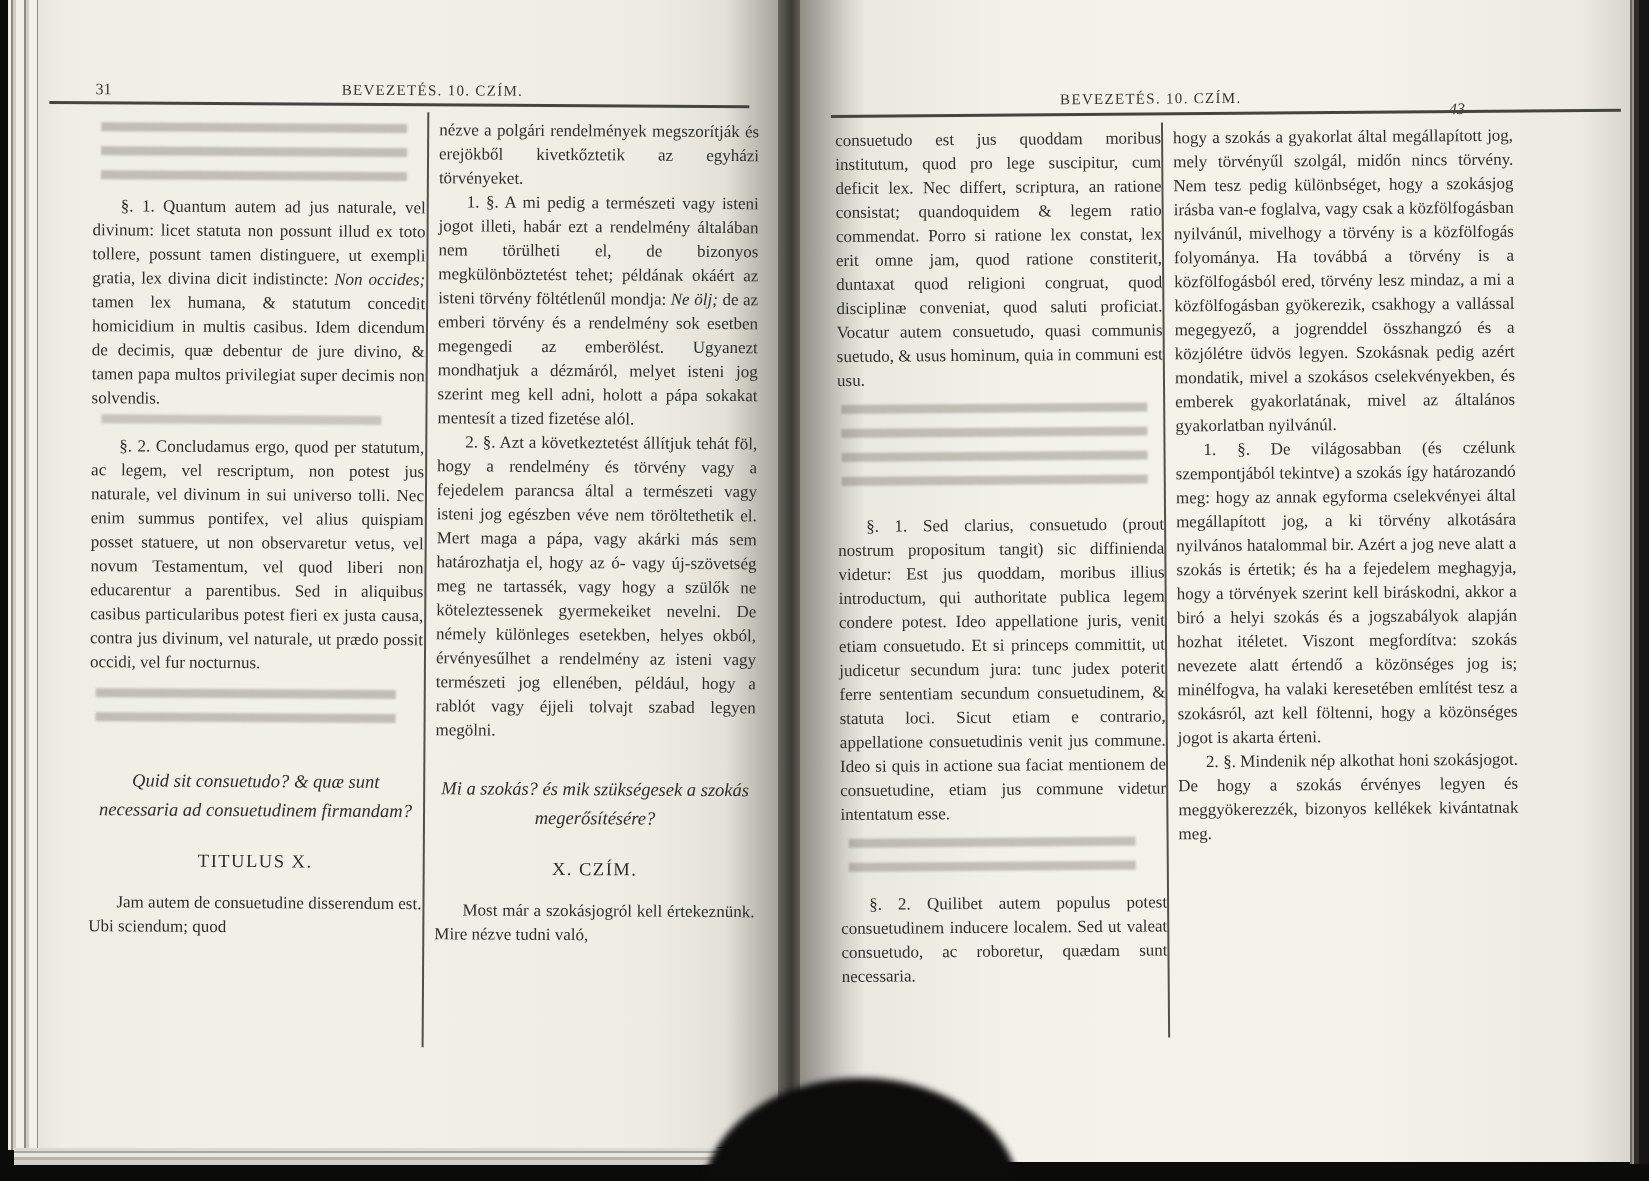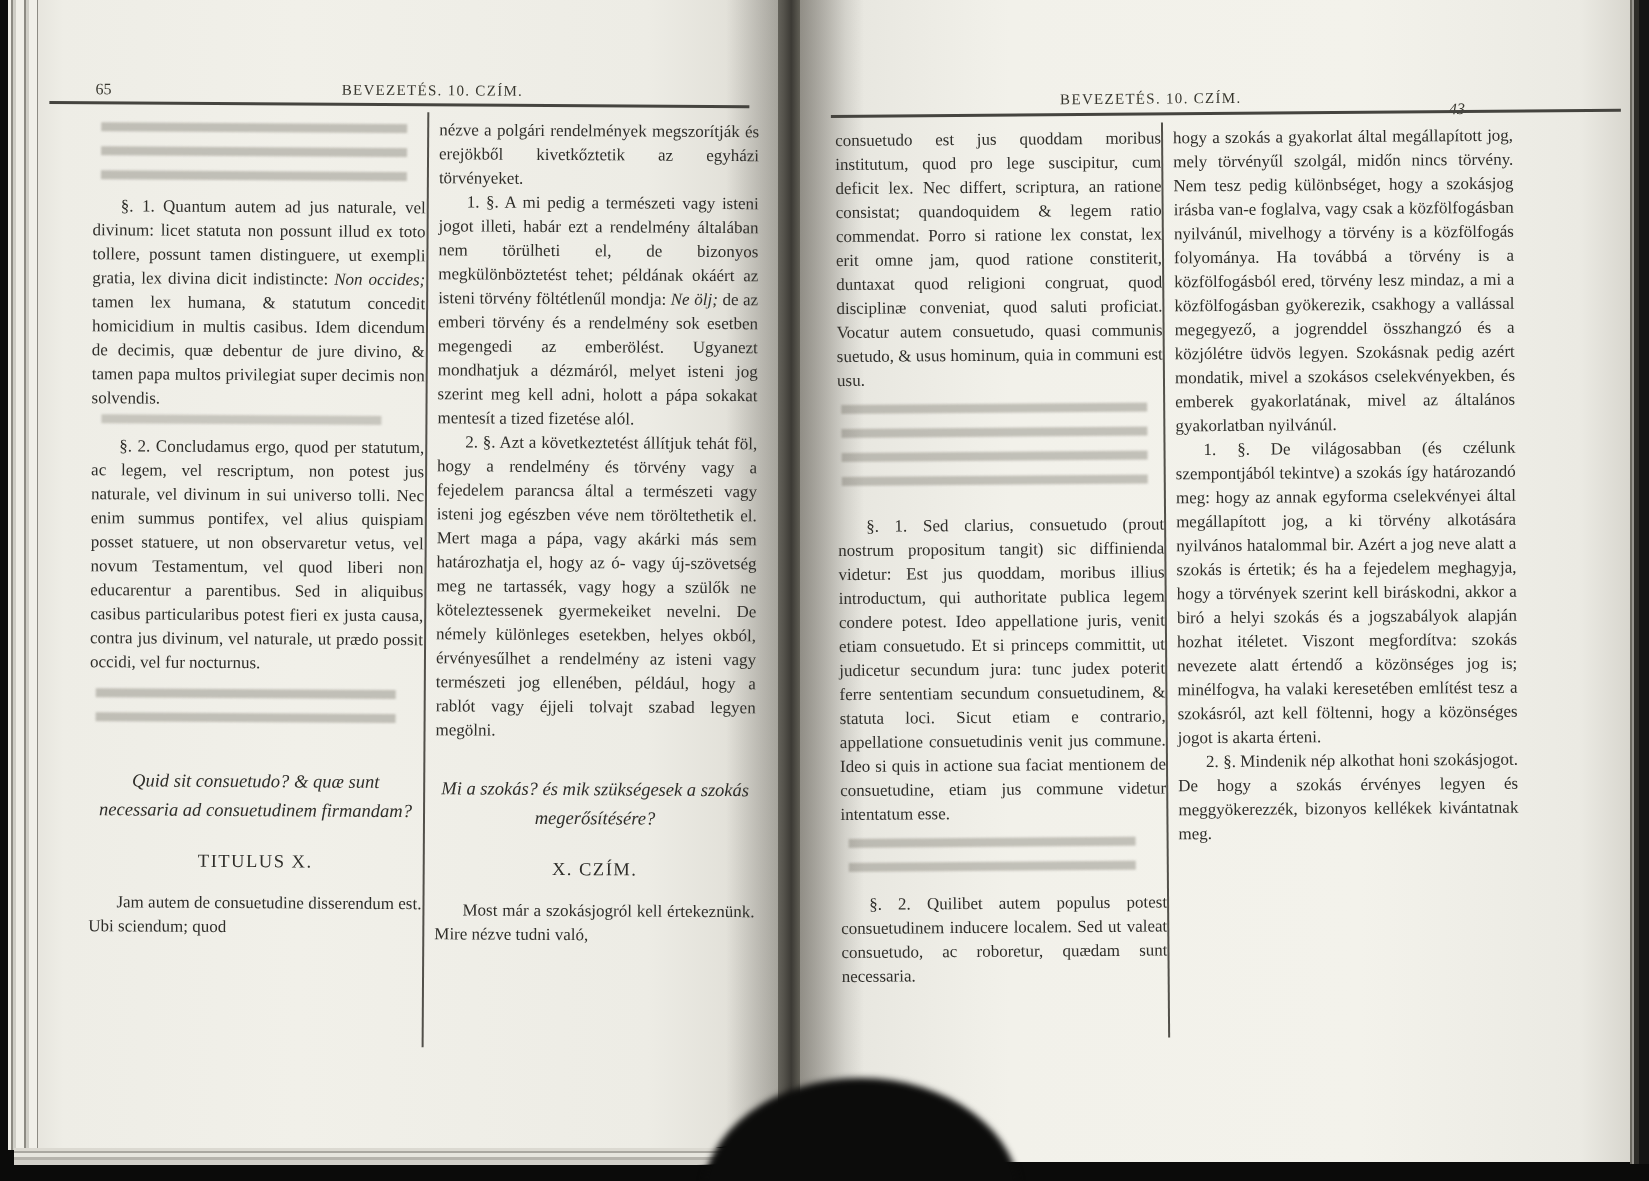--- a/index.html
+++ b/index.html
@@ -48,21 +48,21 @@
 </style>
 </head>
 <body>
 
 <div class="stage">
   <div class="gutter"></div>
 
   <div class="page page-left">
     <div class="edge-stack-left"></div>
     <div class="inner rot-l">
-      <div class="pagenum" style="left:88px;top:82px;">65</div>
+      <div class="pagenum" style="left:88px;top:82px;">31</div>
       <div class="running-title" style="left:120px;top:82px;width:610px;">BEVEZETÉS. 10. CZÍM.</div>
       <div class="head-rule" style="left:42px;top:103px;width:700px;"></div>
       <div class="col-divider" style="left:420px;top:112px;height:935px;"></div>
 
       <div class="col" style="left:86px;top:120px;width:333px;">
         <div class="ghost g-top"></div>
         <p class="para indent"><span>§. 1. Quantum autem ad jus naturale, vel divinum: licet statuta non possunt illud ex toto tollere, possunt tamen distinguere, ut exempli gratia, lex divina dicit indistincte: </span><i>Non occides;</i><span> tamen lex humana, &amp; statutum concedit homicidium in multis casibus. Idem dicendum de decimis, quæ debentur de jure divino, &amp; tamen papa multos privilegiat super decimis non solvendis.</span></p>
         <div class="ghost g-line"></div>
         <p class="para indent">§. 2. Concludamus ergo, quod per statutum, ac legem, vel rescriptum, non potest jus naturale, vel divinum in sui universo tolli. Nec enim summus pontifex, vel alius quispiam posset statuere, ut non observaretur vetus, vel novum Testamentum, vel quod liberi non educarentur a parentibus. Sed in aliquibus casibus particularibus potest fieri ex justa causa, contra jus divinum, vel naturale, ut prædo possit occidi, vel fur nocturnus.</p>
         <div class="ghost g-mid"></div>

